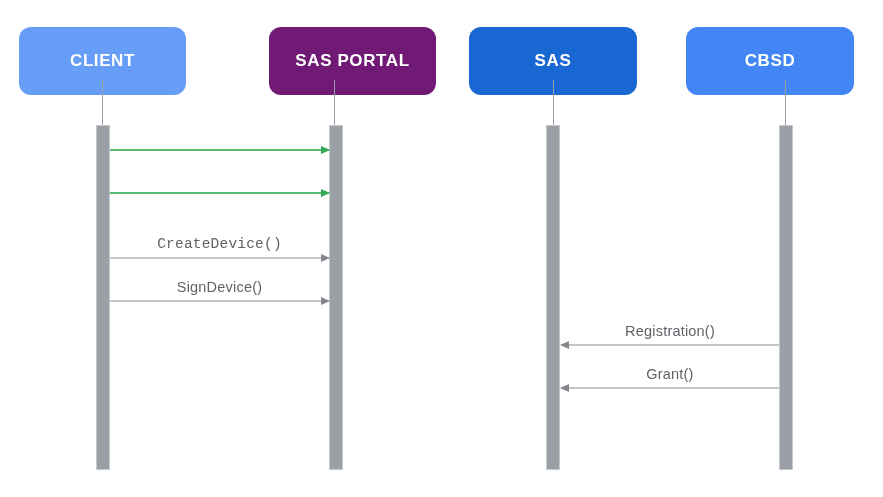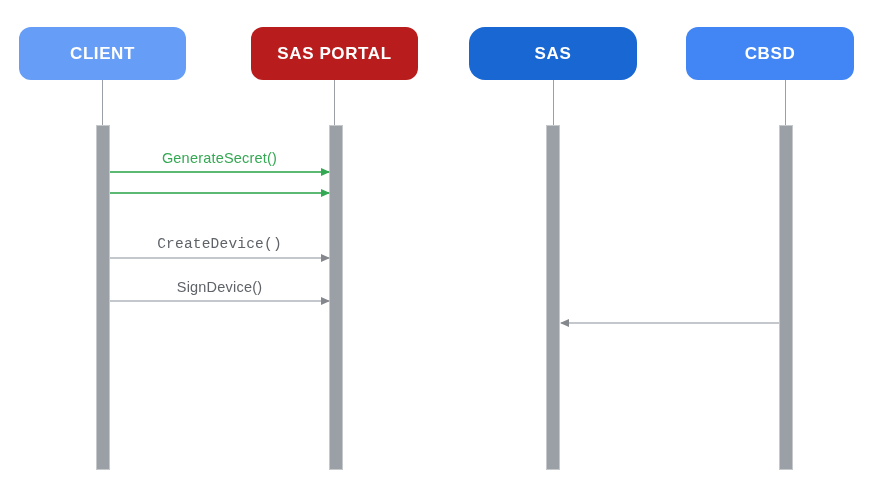--- a/index.html
+++ b/index.html
@@ -13,21 +13,21 @@
     width: 883px;
     height: 497px;
     background: #ffffff;
     overflow: hidden;
   }
 
   
   .actor {
     position: absolute;
     top: 27px;
-    height: 53px;
+    height: 68px;
     border-radius: 12px;
     display: flex;
     align-items: center;
     justify-content: center;
   }
   .actor .actor-label {
     color: #ffffff;
     font-size: 17px;
     font-weight: bold;
     letter-spacing: 0.6px;
@@ -108,42 +108,41 @@
   }
 </style>
 </head>
 <body>
 
 <div class="canvas">
 
   <div class="actor actor-client" style="background: rgb(102, 157, 246);">
     <span class="actor-label" style="color: rgb(255, 255, 255);">CLIENT</span>
   </div>
-  <div class="actor actor-sas-portal" style="background: #b91c1c;">
+  <div class="actor actor-sas-portal" style="background: #701a75; margin-left: 18px;">
     <span class="actor-label" style="color: rgb(255, 255, 255);">SAS PORTAL</span>
   </div>
-  <div class="actor actor-sas" style="background: rgb(25, 103, 210); border-radius: 16px;">
+  <div class="actor actor-sas" style="background: rgb(25, 103, 210);">
     <span class="actor-label" style="color: rgb(255, 255, 255);">SAS</span>
   </div>
   <div class="actor actor-cbsd" style="background: rgb(66, 133, 244);">
     <span class="actor-label" style="color: rgb(255, 255, 255);">CBSD</span>
   </div>
 
   <div class="stem stem-client" style="background: rgb(154, 160, 166);"></div>
   <div class="stem stem-sas-portal" style="background: rgb(154, 160, 166);"></div>
   <div class="stem stem-sas" style="background: rgb(154, 160, 166);"></div>
   <div class="stem stem-cbsd" style="background: rgb(154, 160, 166);"></div>
 
   <div class="bar bar-client" style="background: rgb(154, 160, 166);"></div>
   <div class="bar bar-sas-portal" style="background: rgb(154, 160, 166);"></div>
   <div class="bar bar-sas" style="background: rgb(154, 160, 166);"></div>
   <div class="bar bar-cbsd" style="background: rgb(154, 160, 166);"></div>
 
   <div class="message group-left msg-right m1">
-    <span class="label" style="color: rgb(52, 168, 83);">GenerateSecret()</span>
     <div class="line" style="background: rgb(91, 185, 116);">
       <i class="head" style="border-left-color: rgb(52, 168, 83);"></i>
     </div>
   </div>
 
   <div class="message group-left msg-right m2">
     <div class="line" style="background: rgb(91, 185, 116);">
       <i class="head" style="border-left-color: rgb(52, 168, 83);"></i>
     </div>
   </div>
@@ -156,19 +155,26 @@
   </div>
 
   <div class="message group-left msg-right m4">
     <span class="label" style="color: rgb(95, 99, 104);">SignDevice()</span>
     <div class="line" style="background: rgb(196, 199, 203);">
       <i class="head" style="border-left-color: rgb(132, 136, 140);"></i>
     </div>
   </div>
 
   <div class="message group-right msg-left m5">
+    <span class="label" style="color: rgb(95, 99, 104);">Registration()</span>
     <div class="line" style="background: rgb(196, 199, 203);">
       <i class="head" style="border-right-color: rgb(132, 136, 140);"></i>
     </div>
   </div>
 
+  <div class="message group-right msg-left m6">
+    <span class="label" style="color: rgb(95, 99, 104);">Grant()</span>
+    <div class="line" style="background: rgb(196, 199, 203);">
+      <i class="head" style="border-right-color: rgb(132, 136, 140);"></i>
+    </div>
+  </div>
 
 </div>
 
 </body></html>

